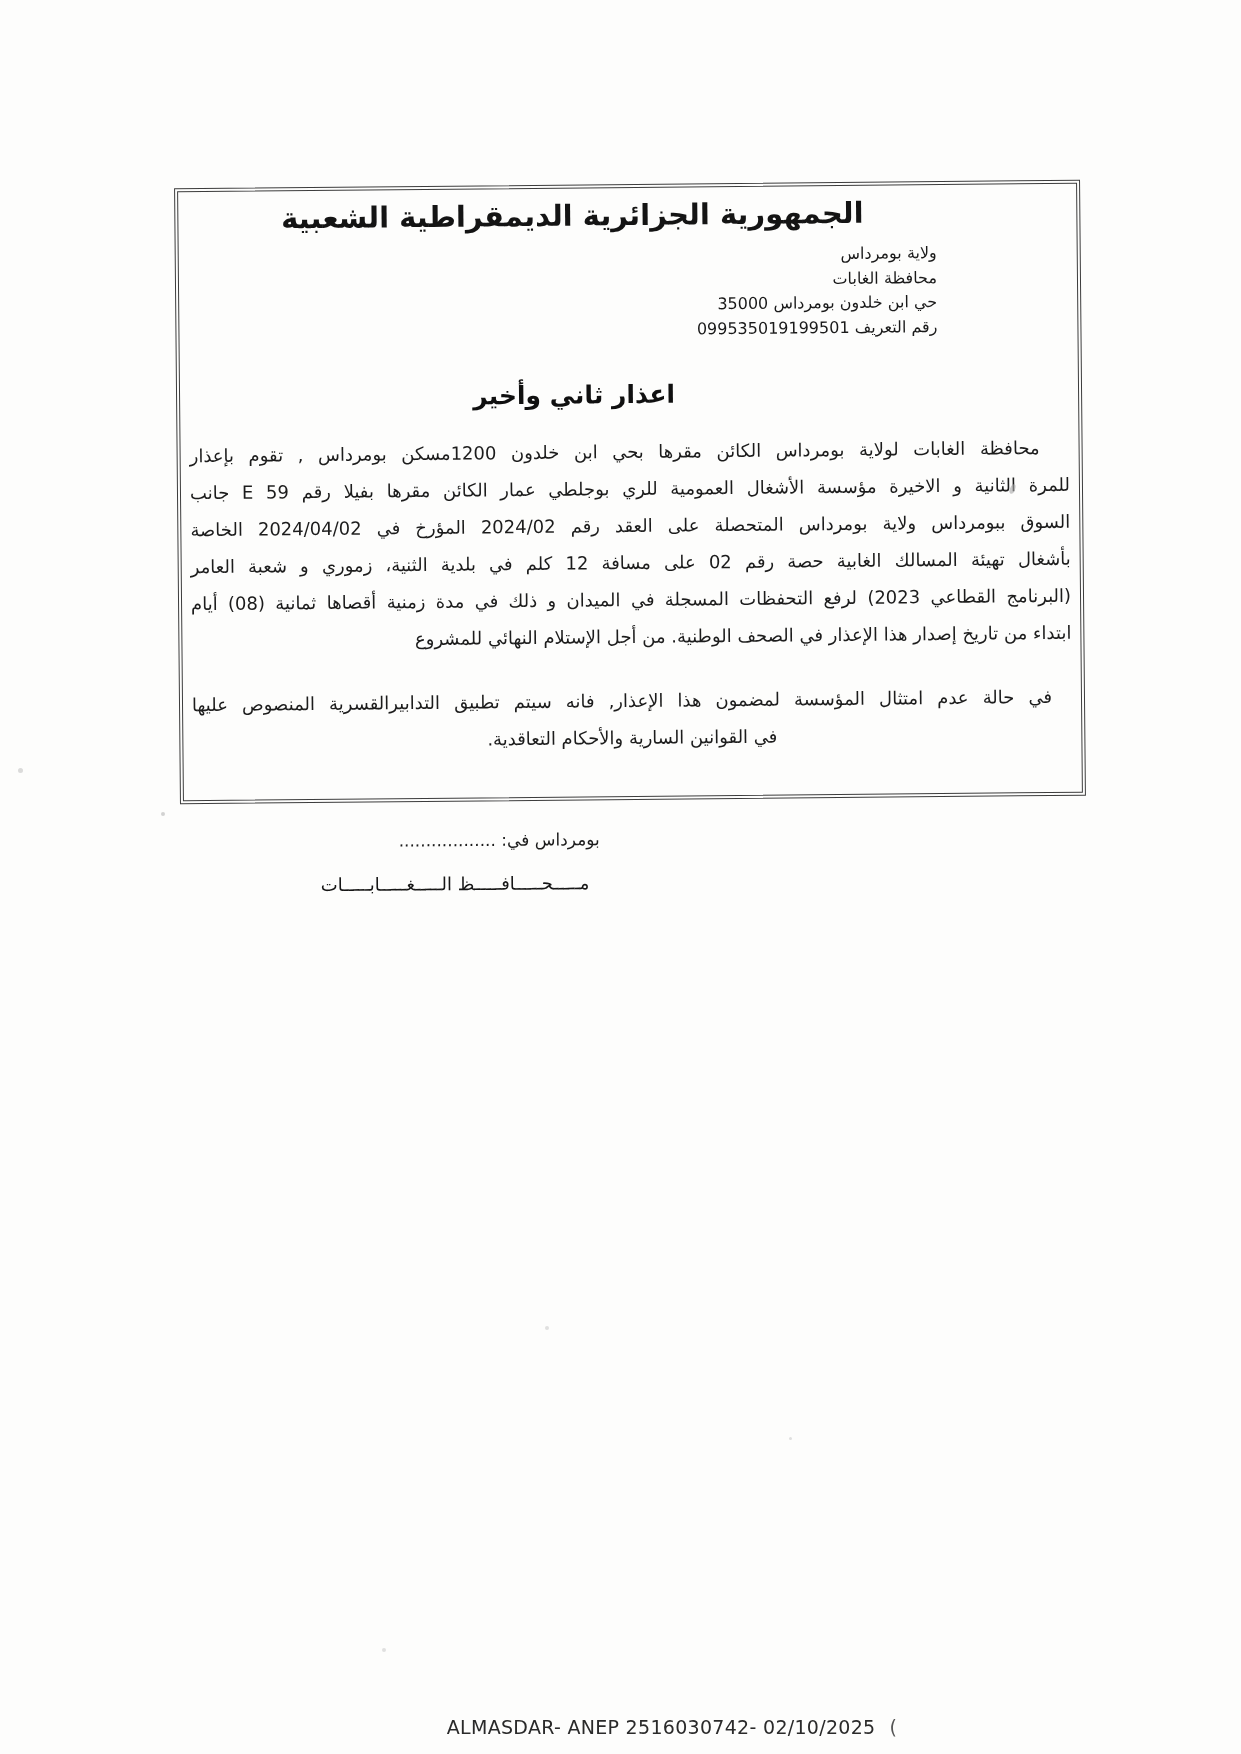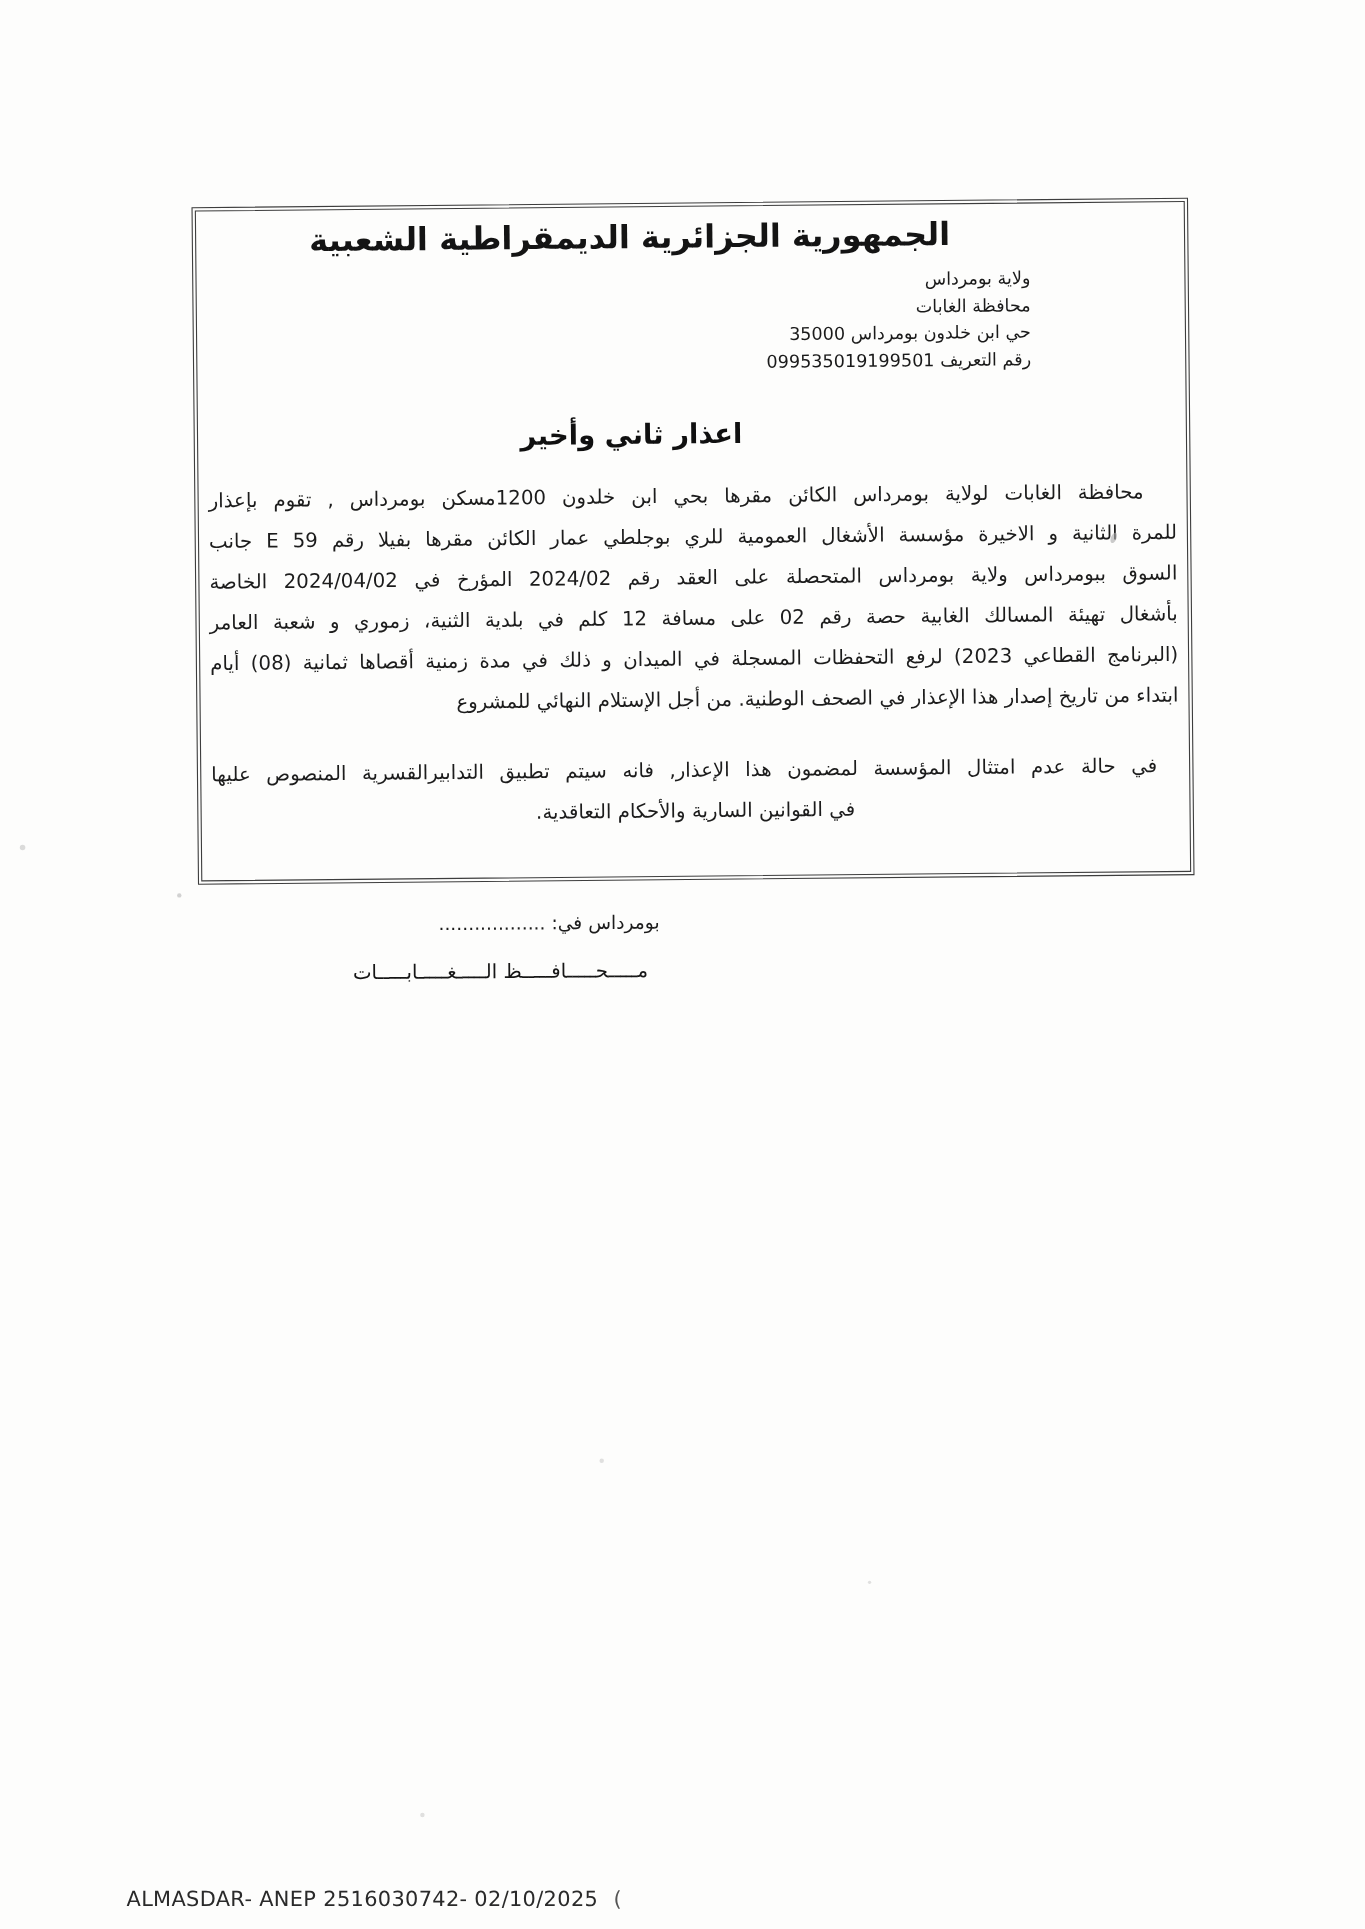--- a/index.html
+++ b/index.html
@@ -59,21 +59,21 @@
     position: absolute; left: 358px; top: 829px; width: 242px;
     direction: rtl; text-align: right; font-size: 17px; color: #1c1c1c;
   }
   .signatory {
     position: absolute; left: 296px; top: 872px; width: 318px;
     direction: rtl; text-align: center; font-size: 18px; color: #161616;
   }
 
   .footer {
     position: absolute; left: 115px; right: 12px; top: 1716px;
-    font-size: 19px; color: #2a2a2a;
+    text-align: center; font-size: 19px; color: #2a2a2a;
     letter-spacing: 0.3px;
   }
   .footer .trail { margin-left: 14px; color: #555; }
 
   
   .speck { position: absolute; border-radius: 50%; background: #a8a8a8; }
   .s1 { left: 1010px; top: 484px; width: 5px; height: 10px; opacity: .6; transform: rotate(22deg); }
   .s2 { left: 161px;  top: 812px; width: 4px; height: 4px; opacity: .5; }
   .s3 { left: 545px;  top: 1326px; width: 4px; height: 4px; opacity: .35; }
   .s4 { left: 789px;  top: 1437px; width: 3px; height: 3px; opacity: .35; }

